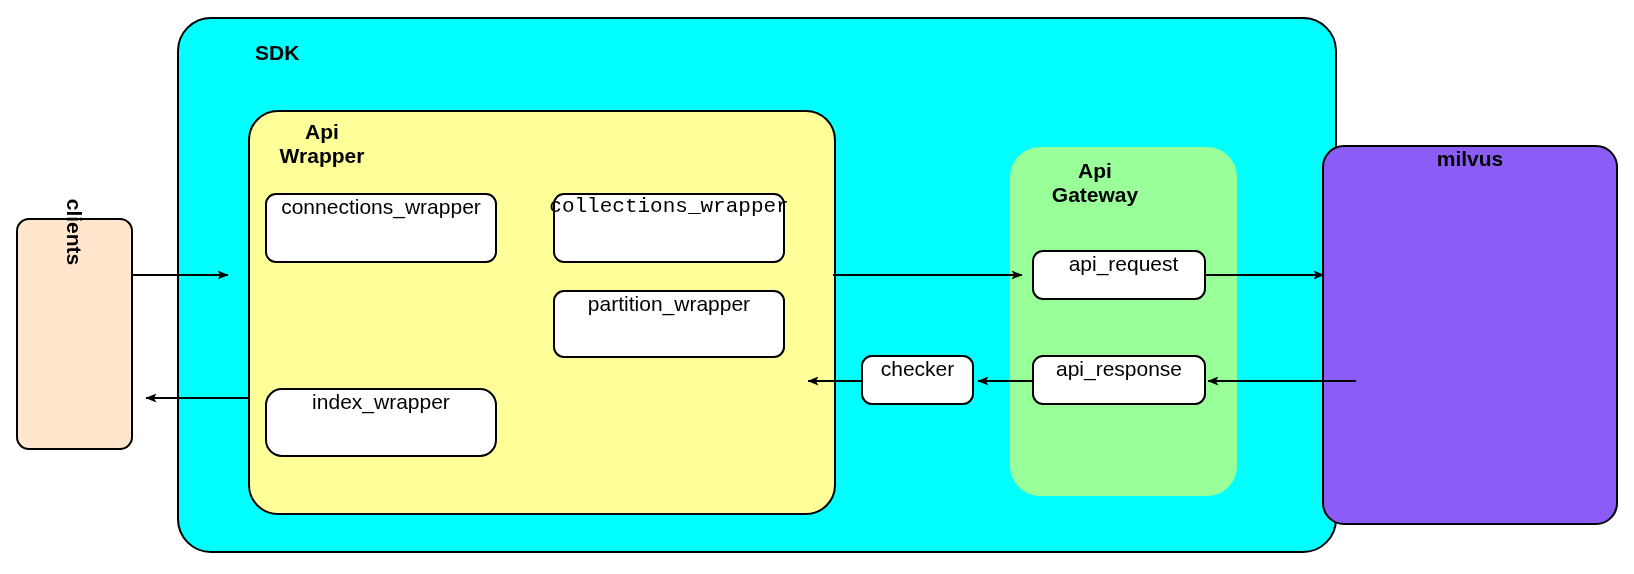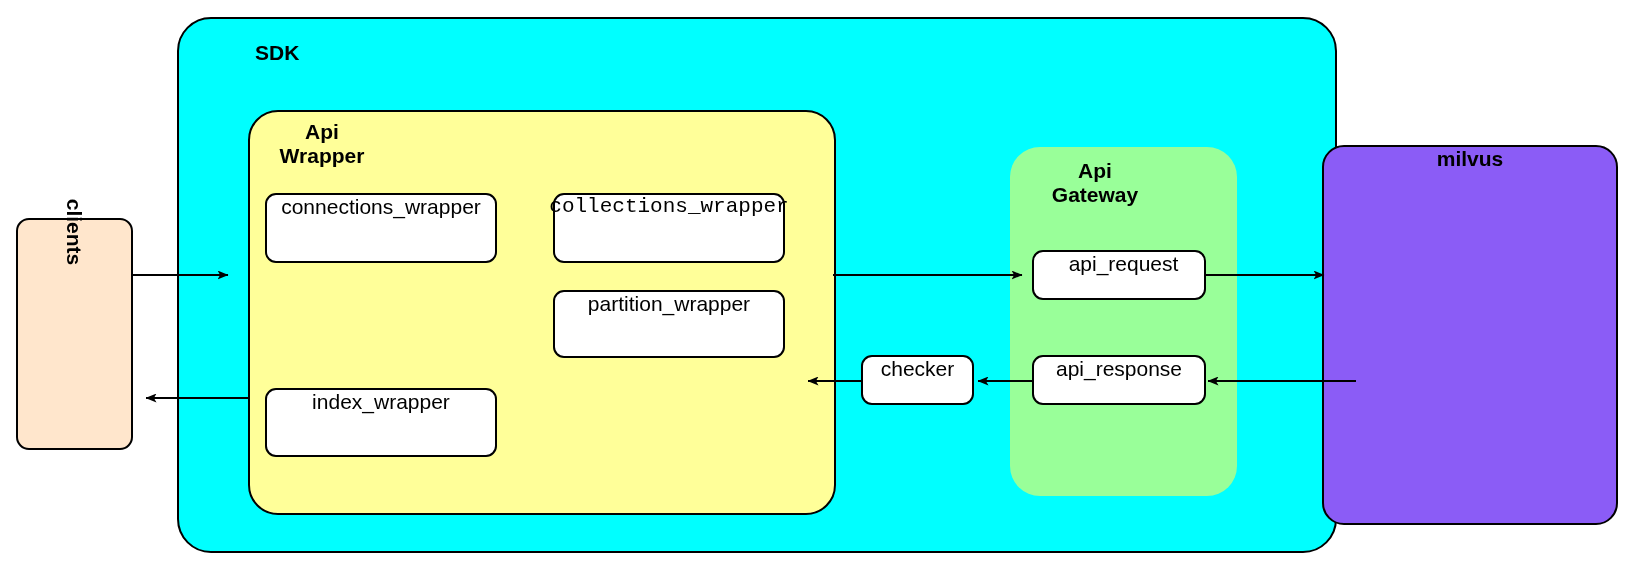--- a/index.html
+++ b/index.html
@@ -116,21 +116,21 @@
     font-size: 21px;
   }
   #checker-box {
     left: 861px;
     top: 355px;
     width: 113px;
     height: 50px;
   }
   #connections-wrapper-box { left: 265px; top: 193px;  width: 232px; height: 70px; }
   #schema-wrapper-box      { left: 265px; top: 290px;  width: 232px; height: 68px; }
-  #index-wrapper-box       { left: 265px; top: 388px;  width: 232px; height: 69px; }
+  #index-wrapper-box       { left: 265px; top: 388px;  width: 232px; height: 69px; border-radius: 17px; }
   #collections-wrapper-box { left: 553px; top: 193px;  width: 232px; height: 70px; font-family: Liberation Mono, monospace; }
   #partition-wrapper-box   { left: 553px; top: 290px;  width: 232px; height: 68px; }
   #utility-wrapper-box     { left: 553px; top: 388px;  width: 232px; height: 69px; }
   #api-request-box  { left: 1032px; top: 250px; width: 174px; height: 50px; padding-left: 9px; }
   #api-response-box { left: 1032px; top: 355px; width: 174px; height: 50px; }
 
   
   #arrow-layer {
     position: absolute;
     left: 0;

